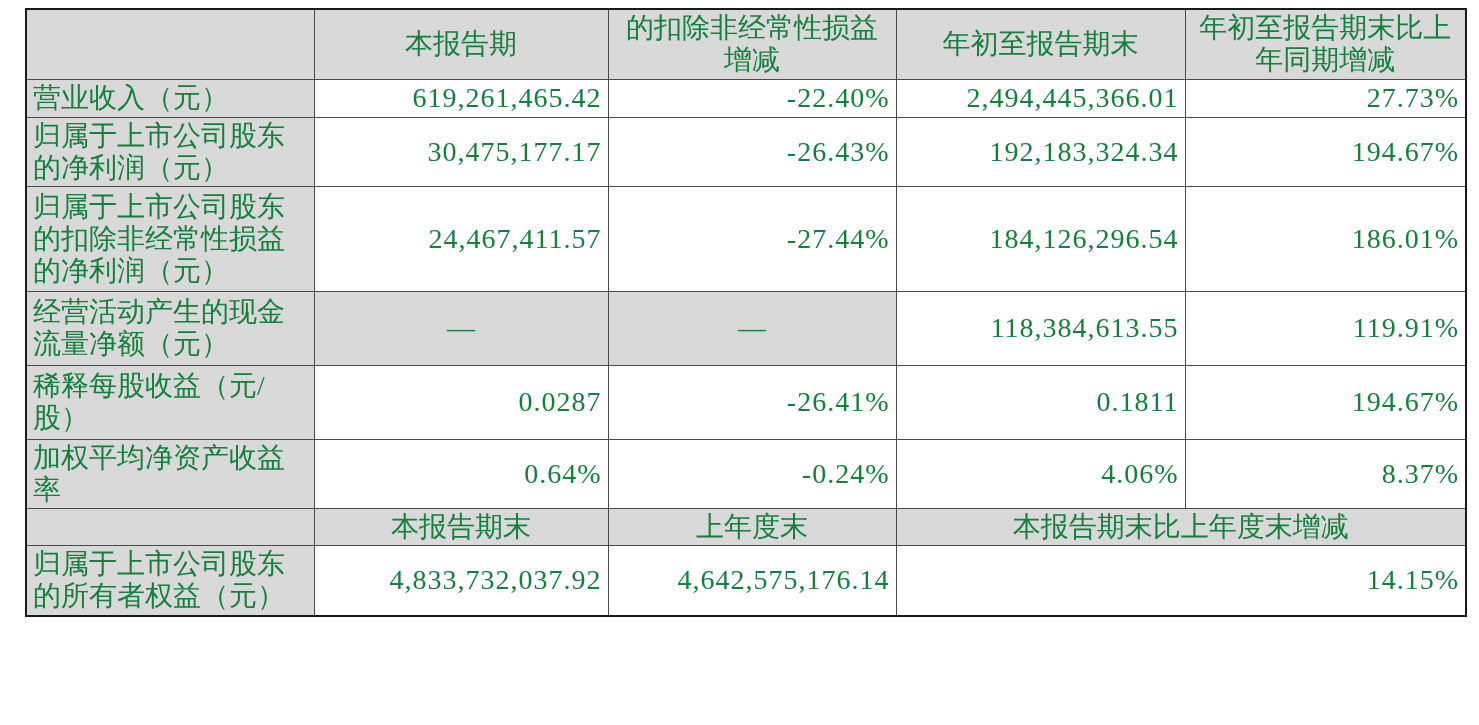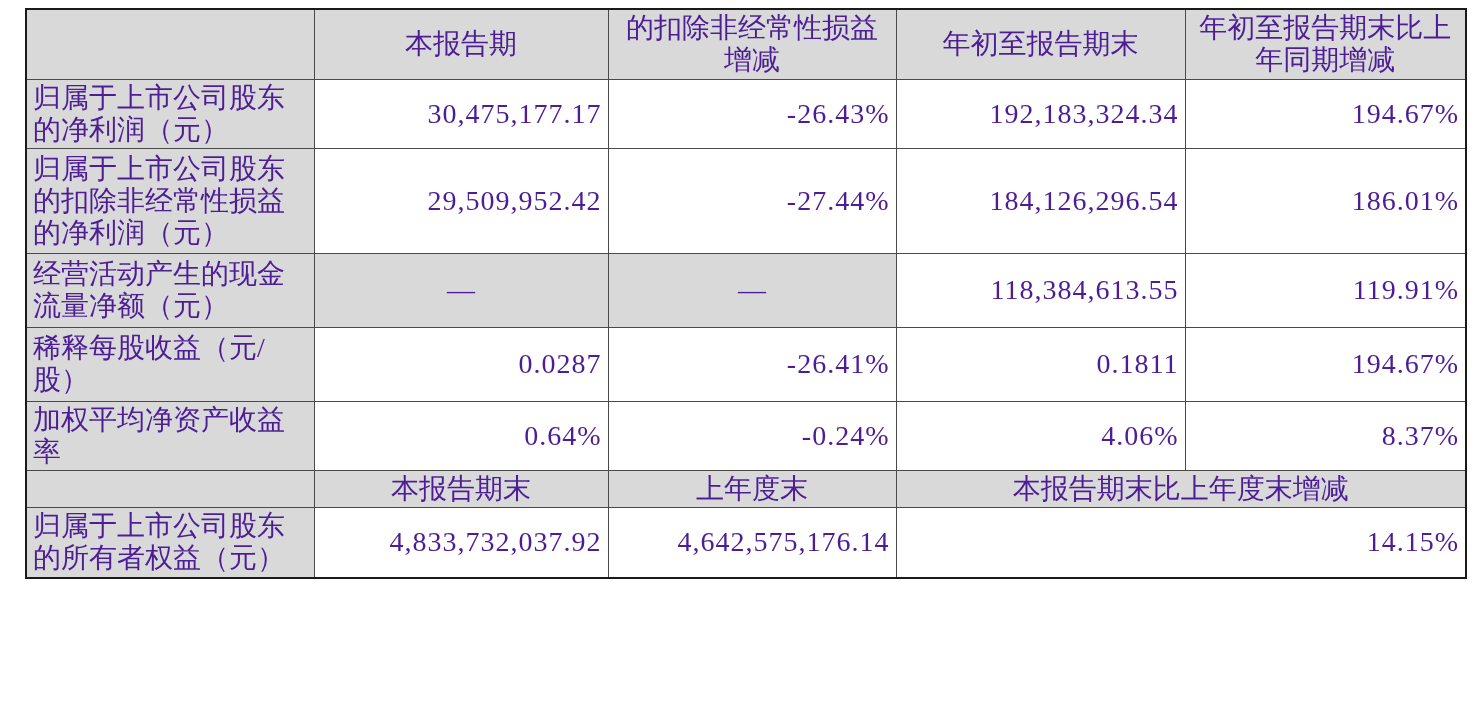--- a/index.html
+++ b/index.html
@@ -8,21 +8,21 @@
     background: #ffffff;
     width: 1479px;
     height: 725px;
     overflow: hidden;
   }
   #stage {
     position: relative;
     width: 1479px;
     height: 725px;
     font-family: "Liberation Serif", "DejaVu Serif", serif;
-    color: #4c1d95;
+    color: #15803d;
   }
   table.fin {
     position: absolute;
     left: 25px;
     top: 8px;
     width: 1440px;
     border-collapse: collapse;
     table-layout: fixed;
     font-size: 28px;
     line-height: 32px;
@@ -73,35 +73,42 @@
         <tr style="height:70px">
       <th class="shaded hdr"></th>
       <th class="shaded hdr">本报告期</th>
       <th class="shaded hdr">的扣除非经常性损益
 增减</th>
       <th class="shaded hdr">年初至报告期末</th>
       <th class="shaded hdr">年初至报告期末比上
 年同期增减</th>
     </tr>
 
+    <tr style="height:38px">
+      <td class="shaded lbl">营业收入（元）</td>
+      <td class="num">619,261,465.42</td>
+      <td class="num">-22.40%</td>
+      <td class="num">2,494,445,366.01</td>
+      <td class="num">27.73%</td>
+    </tr>
 
     <tr style="height:64px">
       <td class="shaded lbl">归属于上市公司股东
 的净利润（元）</td>
       <td class="num">30,475,177.17</td>
       <td class="num">-26.43%</td>
       <td class="num">192,183,324.34</td>
       <td class="num">194.67%</td>
     </tr>
 
     <tr style="height:105px">
       <td class="shaded lbl">归属于上市公司股东
 的扣除非经常性损益
 的净利润（元）</td>
-      <td class="num">29,509,952.42</td>
+      <td class="num">24,467,411.57</td>
       <td class="num">-27.44%</td>
       <td class="num">184,126,296.54</td>
       <td class="num">186.01%</td>
     </tr>
 
     <tr style="height:74px">
       <td class="shaded lbl">经营活动产生的现金
 流量净额（元）</td>
       <td class="shaded dash">—</td>
       <td class="shaded dash">—</td>

